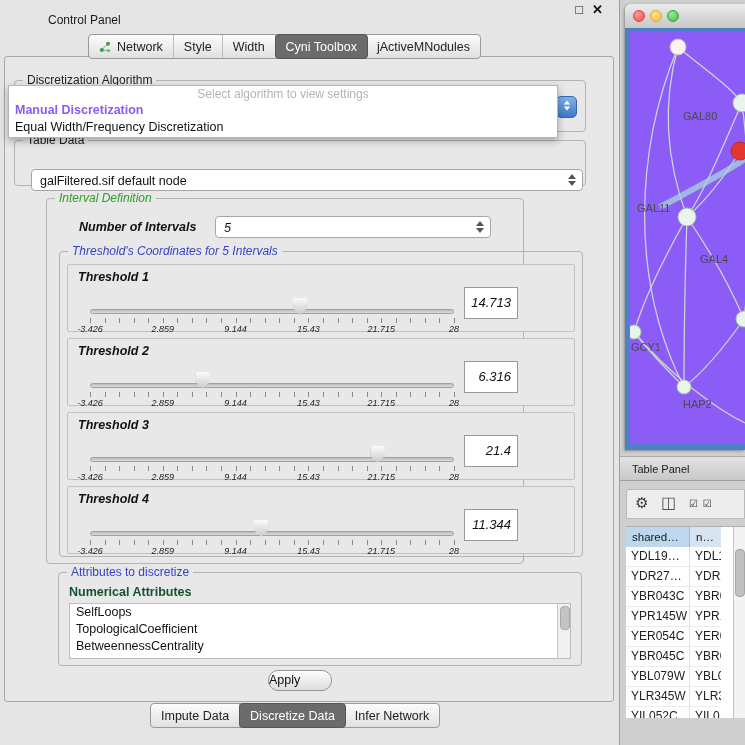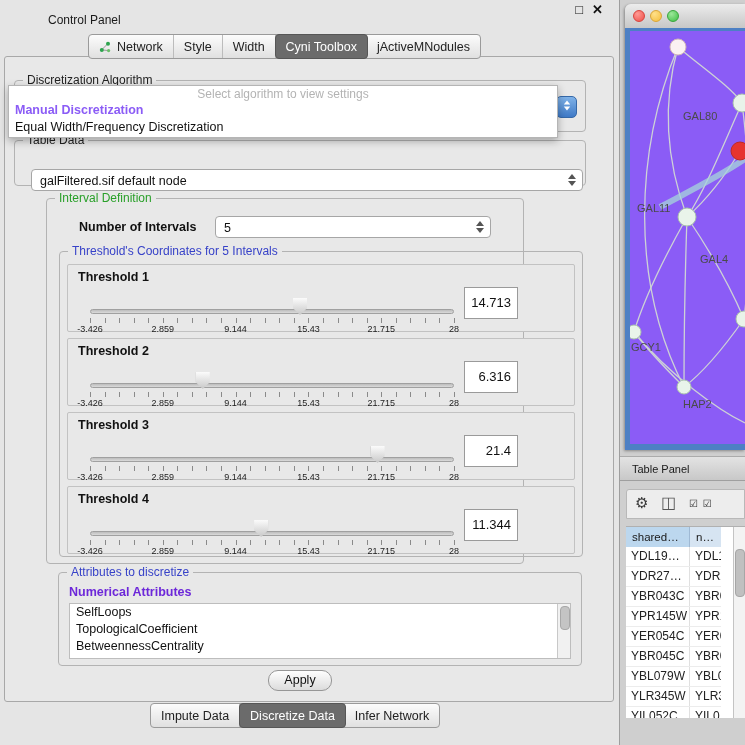--- a/index.html
+++ b/index.html
@@ -46,49 +46,49 @@
               box-shadow:0 3px 8px rgba(0,0,0,.3);z-index:5;}
   .popup-prompt{height:16px;text-align:center;color:#b3b3b3;font-size:12px;line-height:16px;}
   .popup-opt1{font-weight:bold;font-size:12.5px;line-height:17px;padding-left:6px;color:#8b5cf6;}
   .popup-opt2{font-size:12.5px;line-height:16px;padding-left:6px;color:#111;}
 
   #table-data-group{left:14px;top:140px;width:572px;height:46px;}
   #table-data-combo{left:16px;top:12px;width:552px;height:22px;margin-top:16px;}
   #table-data-combo .val{line-height:22px;}
 
   
-  #interval-group{left:46px;top:198px;width:478px;height:366px;}
+  #interval-group{left:46px;top:198px;width:478px;height:366px;font-style:italic;}
   #num-label{position:absolute;left:32px;top:21px;font-weight:bold;font-size:12.5px;color:#111;}
   #num-combo{left:168px;top:17px;width:276px;height:22px;}
   #num-combo .val{line-height:22px;}
   #thresholds-group{position:absolute;left:12px;top:52px;width:524px;height:306px;border:1px solid #b3b3b3;border-radius:4px;box-sizing:border-box;}
 
   .threshold-box{position:relative;width:508px;height:68px;border:1px solid #c2c2c2;border-radius:2px;margin:0 8px 6px 7px;background:#e8e8e8;box-sizing:border-box;}
   #thresholds-container{position:absolute;left:0;top:12px;width:100%;}
   .th-label{position:absolute;left:10px;top:5px;font-weight:bold;font-size:12.5px;color:#111;}
   .track{position:absolute;left:22px;top:44px;width:364px;height:5px;background:linear-gradient(#bdbdbd,#dadada);border:1px solid #a0a0a0;border-radius:3px;box-sizing:border-box;}
   .thumb{position:absolute;top:33px;width:14px;height:17px;background:linear-gradient(#fbfbfb,#c8c8c8);
          clip-path:polygon(0 0,100% 0,100% 60%,50% 100%,0 60%);filter:drop-shadow(0 0 1px #777);}
   .ticks{position:absolute;left:22px;top:53px;width:365px;height:5px;
          background:repeating-linear-gradient(to right,#8a8a8a 0 1px,transparent 1px 14.56px);}
   .scale{position:absolute;left:22px;top:59px;width:364px;height:10px;font-size:9px;color:#222;}
   .scale span{position:absolute;transform:translateX(-50%);white-space:nowrap;}
   .value-box{position:absolute;right:56px;top:22px;width:54px;height:32px;background:#fff;border:1px solid #9a9a9a;
              font-size:13px;line-height:30px;text-align:right;padding-right:6px;color:#111;box-sizing:border-box;}
 
   
   #attr-group{left:58px;top:572px;width:524px;height:94px;}
-  #num-attr-label{position:absolute;left:10px;top:12px;font-weight:bold;font-size:12.5px;color:#6d28d9;}
+  #num-attr-label{position:absolute;left:10px;top:12px;font-weight:bold;font-size:12.5px;color:#14532d;}
   #attr-list{position:absolute;left:10px;top:30px;width:502px;height:56px;background:#fff;border:1px solid #bdbdbd;overflow:hidden;box-sizing:border-box;}
   .attr-item{line-height:17px;padding-left:6px;font-size:12.5px;color:#111;white-space:nowrap;}
   .vscroll{position:absolute;right:0;top:0;width:13px;height:100%;background:#f1f1f1;border-left:1px solid #c8c8c8;box-sizing:border-box;}
   .vthumb{position:absolute;left:2px;top:2px;width:8px;height:22px;background:#c4c4c4;border:1px solid #a8a8a8;border-radius:4px;}
 
   #apply-btn{position:absolute;left:268px;top:670px;width:64px;height:21px;border:1px solid #969696;border-radius:10px;
-             background:linear-gradient(#fefefe,#dcdcdc);font-size:12.5px;text-align:center;line-height:19px;color:#111;box-sizing:border-box;}
+             background:linear-gradient(#fefefe,#dcdcdc);font-size:12.5px;text-align:left;line-height:19px;color:#111;box-sizing:border-box;}
 
   
   #net-window{position:absolute;left:625px;top:4px;width:120px;height:446px;border-radius:6px 0 0 0;overflow:hidden;box-shadow:-1px 1px 3px rgba(0,0,0,.35);}
   .nw-titlebar{position:absolute;top:0;left:0;right:0;height:24px;background:linear-gradient(#ececec,#c7c7c7);border-bottom:1px solid #9a9a9a;}
   .light{position:absolute;top:6px;width:12px;height:12px;border-radius:50%;box-sizing:border-box;}
   .light.red{left:8px;background:radial-gradient(circle at 35% 30%,#ff9a94,#ee4f48);border:1px solid #d8423c;}
   .light.yellow{left:25px;background:radial-gradient(circle at 35% 30%,#ffe08a,#f4bd3b);border:1px solid #d9a437;}
   .light.green{left:42px;background:radial-gradient(circle at 35% 30%,#9ce79a,#3fbf44);border:1px solid #38a53c;}
   .nw-frame{position:absolute;top:24px;left:0;right:0;bottom:0;background:#4d80c4;}
   .nw-canvas{position:absolute;top:3px;left:5px;right:0;bottom:6px;background:#8b5cf6;overflow:hidden;}

